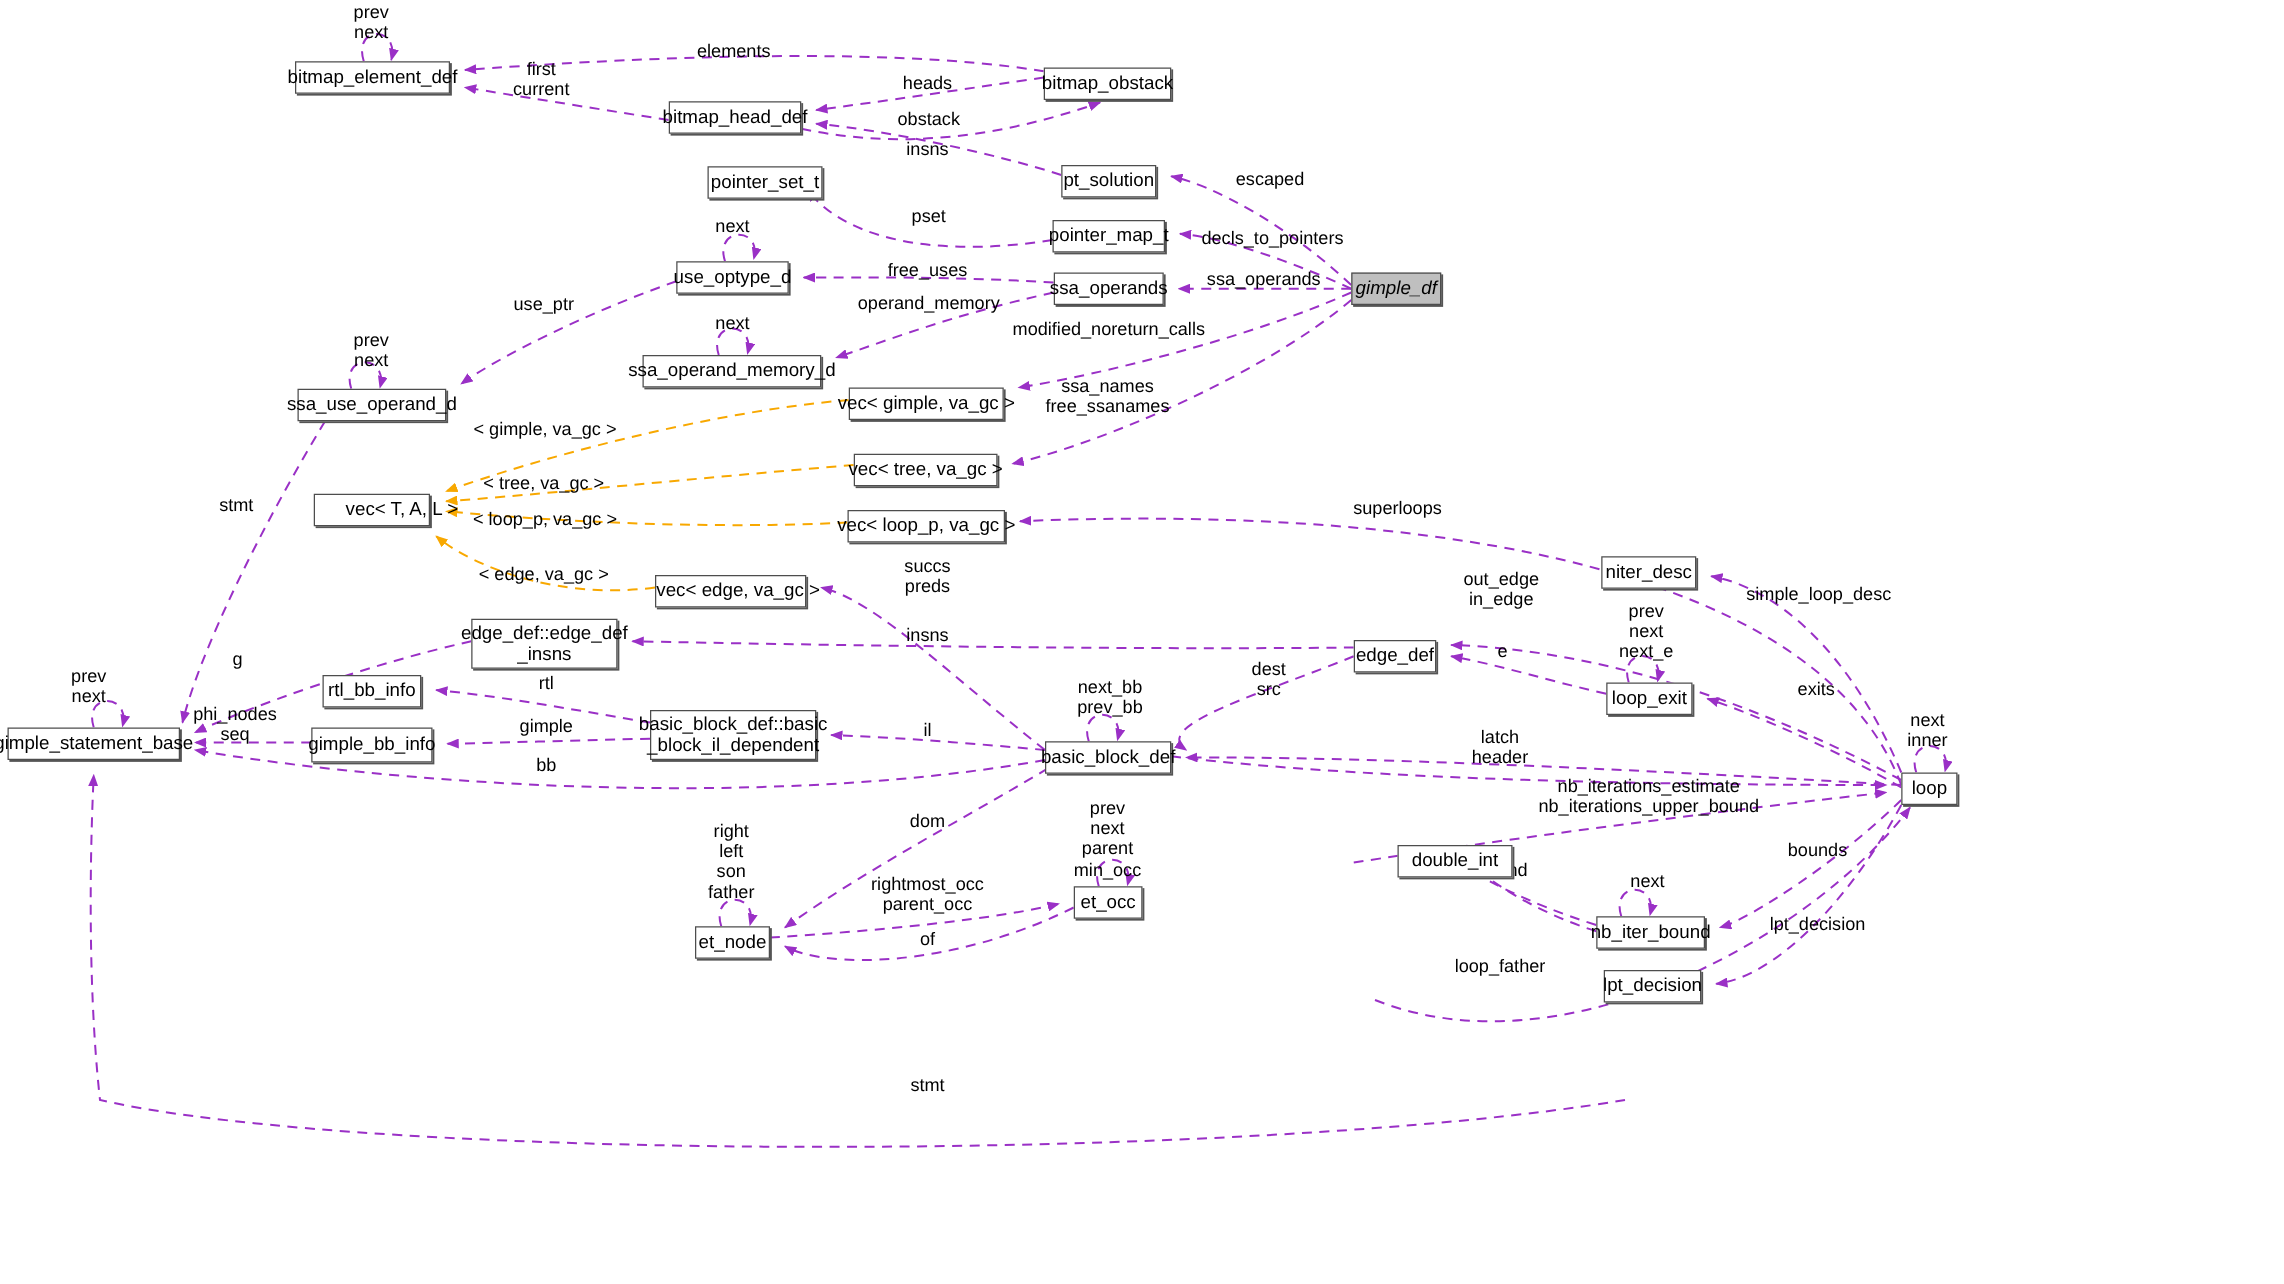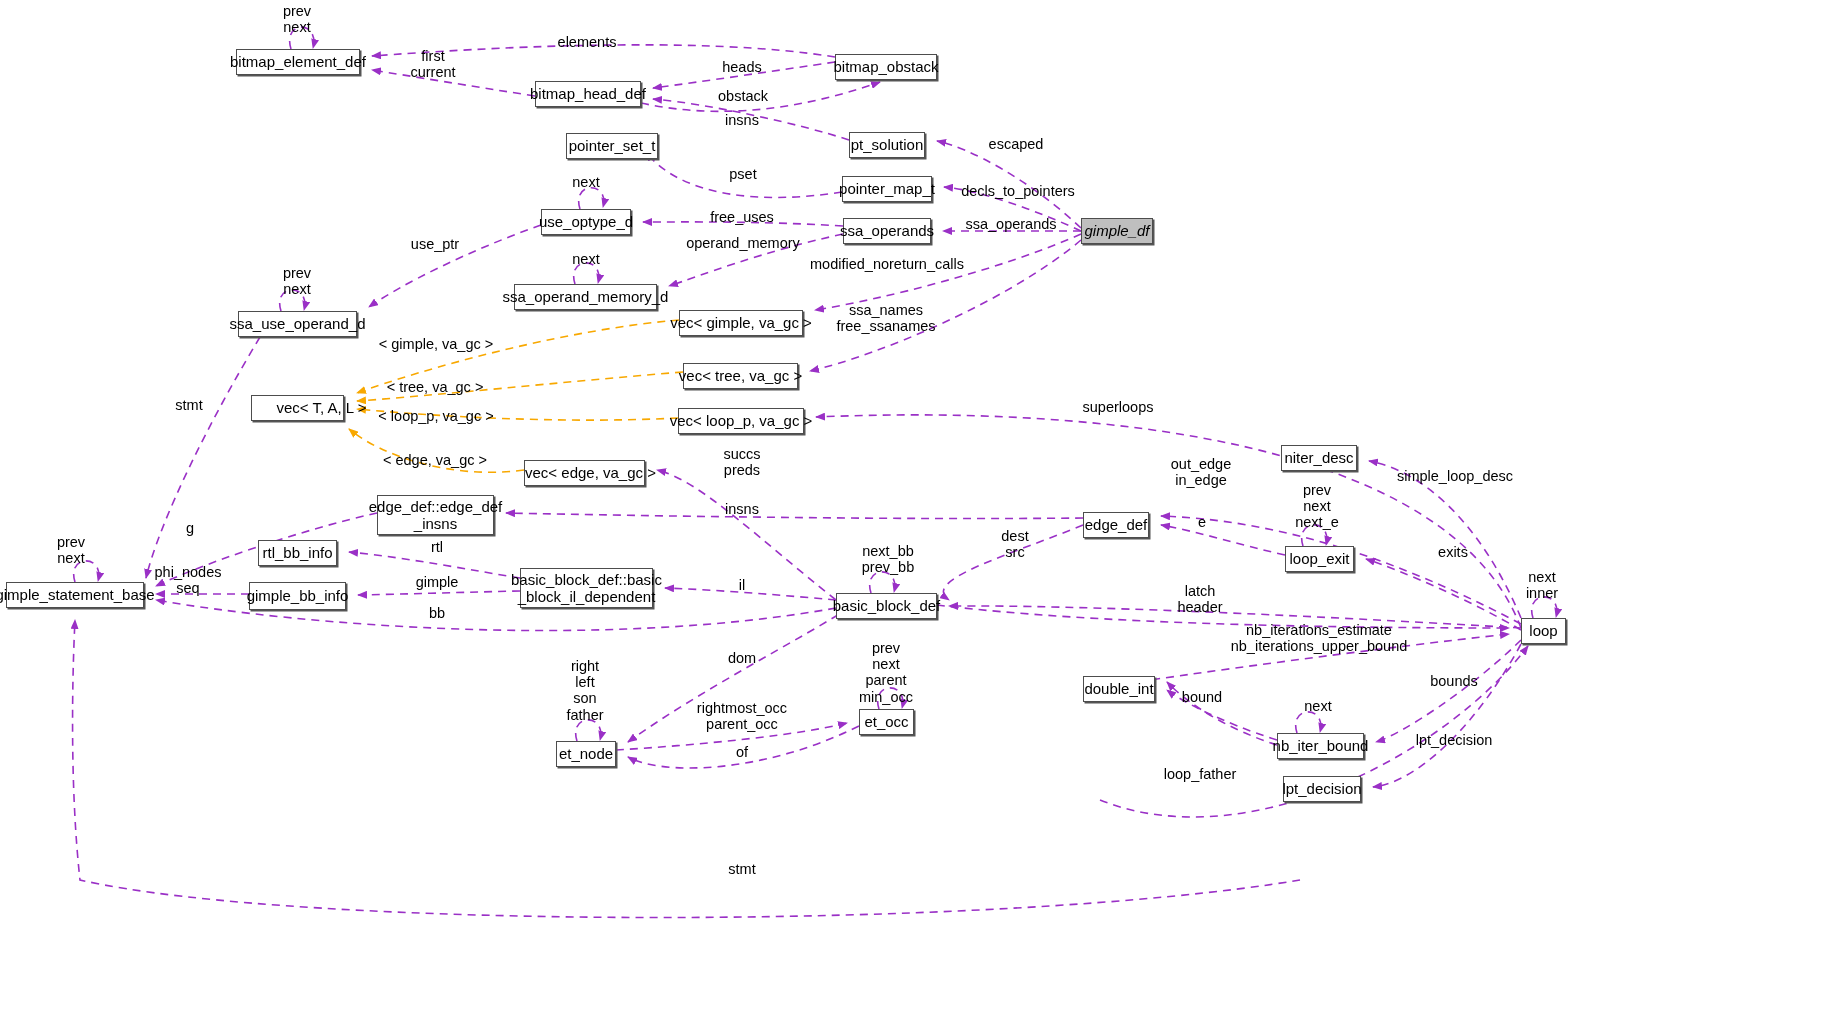--- a/index.html
+++ b/index.html
@@ -172,21 +172,21 @@
 _insns</div>
   <div class="node" style="left:1083px;top:512px;width:66px;height:26px;">edge_def</div>
   <div class="node" style="left:258px;top:540px;width:79px;height:26px;">rtl_bb_info</div>
   <div class="node" style="left:1285px;top:546px;width:69px;height:26px;">loop_exit</div>
   <div class="node" style="left:520px;top:568px;width:133px;height:40px;">basic_block_def::basic
 _block_il_dependent</div>
   <div class="node" style="left:249px;top:582px;width:97px;height:28px;">gimple_bb_info</div>
   <div class="node" style="left:6px;top:582px;width:138px;height:26px;">gimple_statement_base</div>
   <div class="node" style="left:836px;top:593px;width:101px;height:26px;">basic_block_def</div>
   <div class="node" style="left:1521px;top:618px;width:45px;height:26px;">loop</div>
-  <div class="node" style="left:1083px;top:676px;width:72px;height:26px;">double_int</div>
+  <div class="node" style="left:1118px;top:676px;width:92px;height:26px;">double_int</div>
   <div class="node" style="left:859px;top:709px;width:55px;height:26px;">et_occ</div>
   <div class="node" style="left:1277px;top:733px;width:87px;height:26px;">nb_iter_bound</div>
   <div class="node" style="left:556px;top:741px;width:60px;height:26px;">et_node</div>
   <div class="node" style="left:1283px;top:776px;width:78px;height:26px;">lpt_decision</div>
 
   <div class="elabel" style="left:297px;top:19px;">prev
 next</div>
   <div class="elabel" style="left:587px;top:42px;">elements</div>
   <div class="elabel" style="left:433px;top:64px;">first
 current</div>

